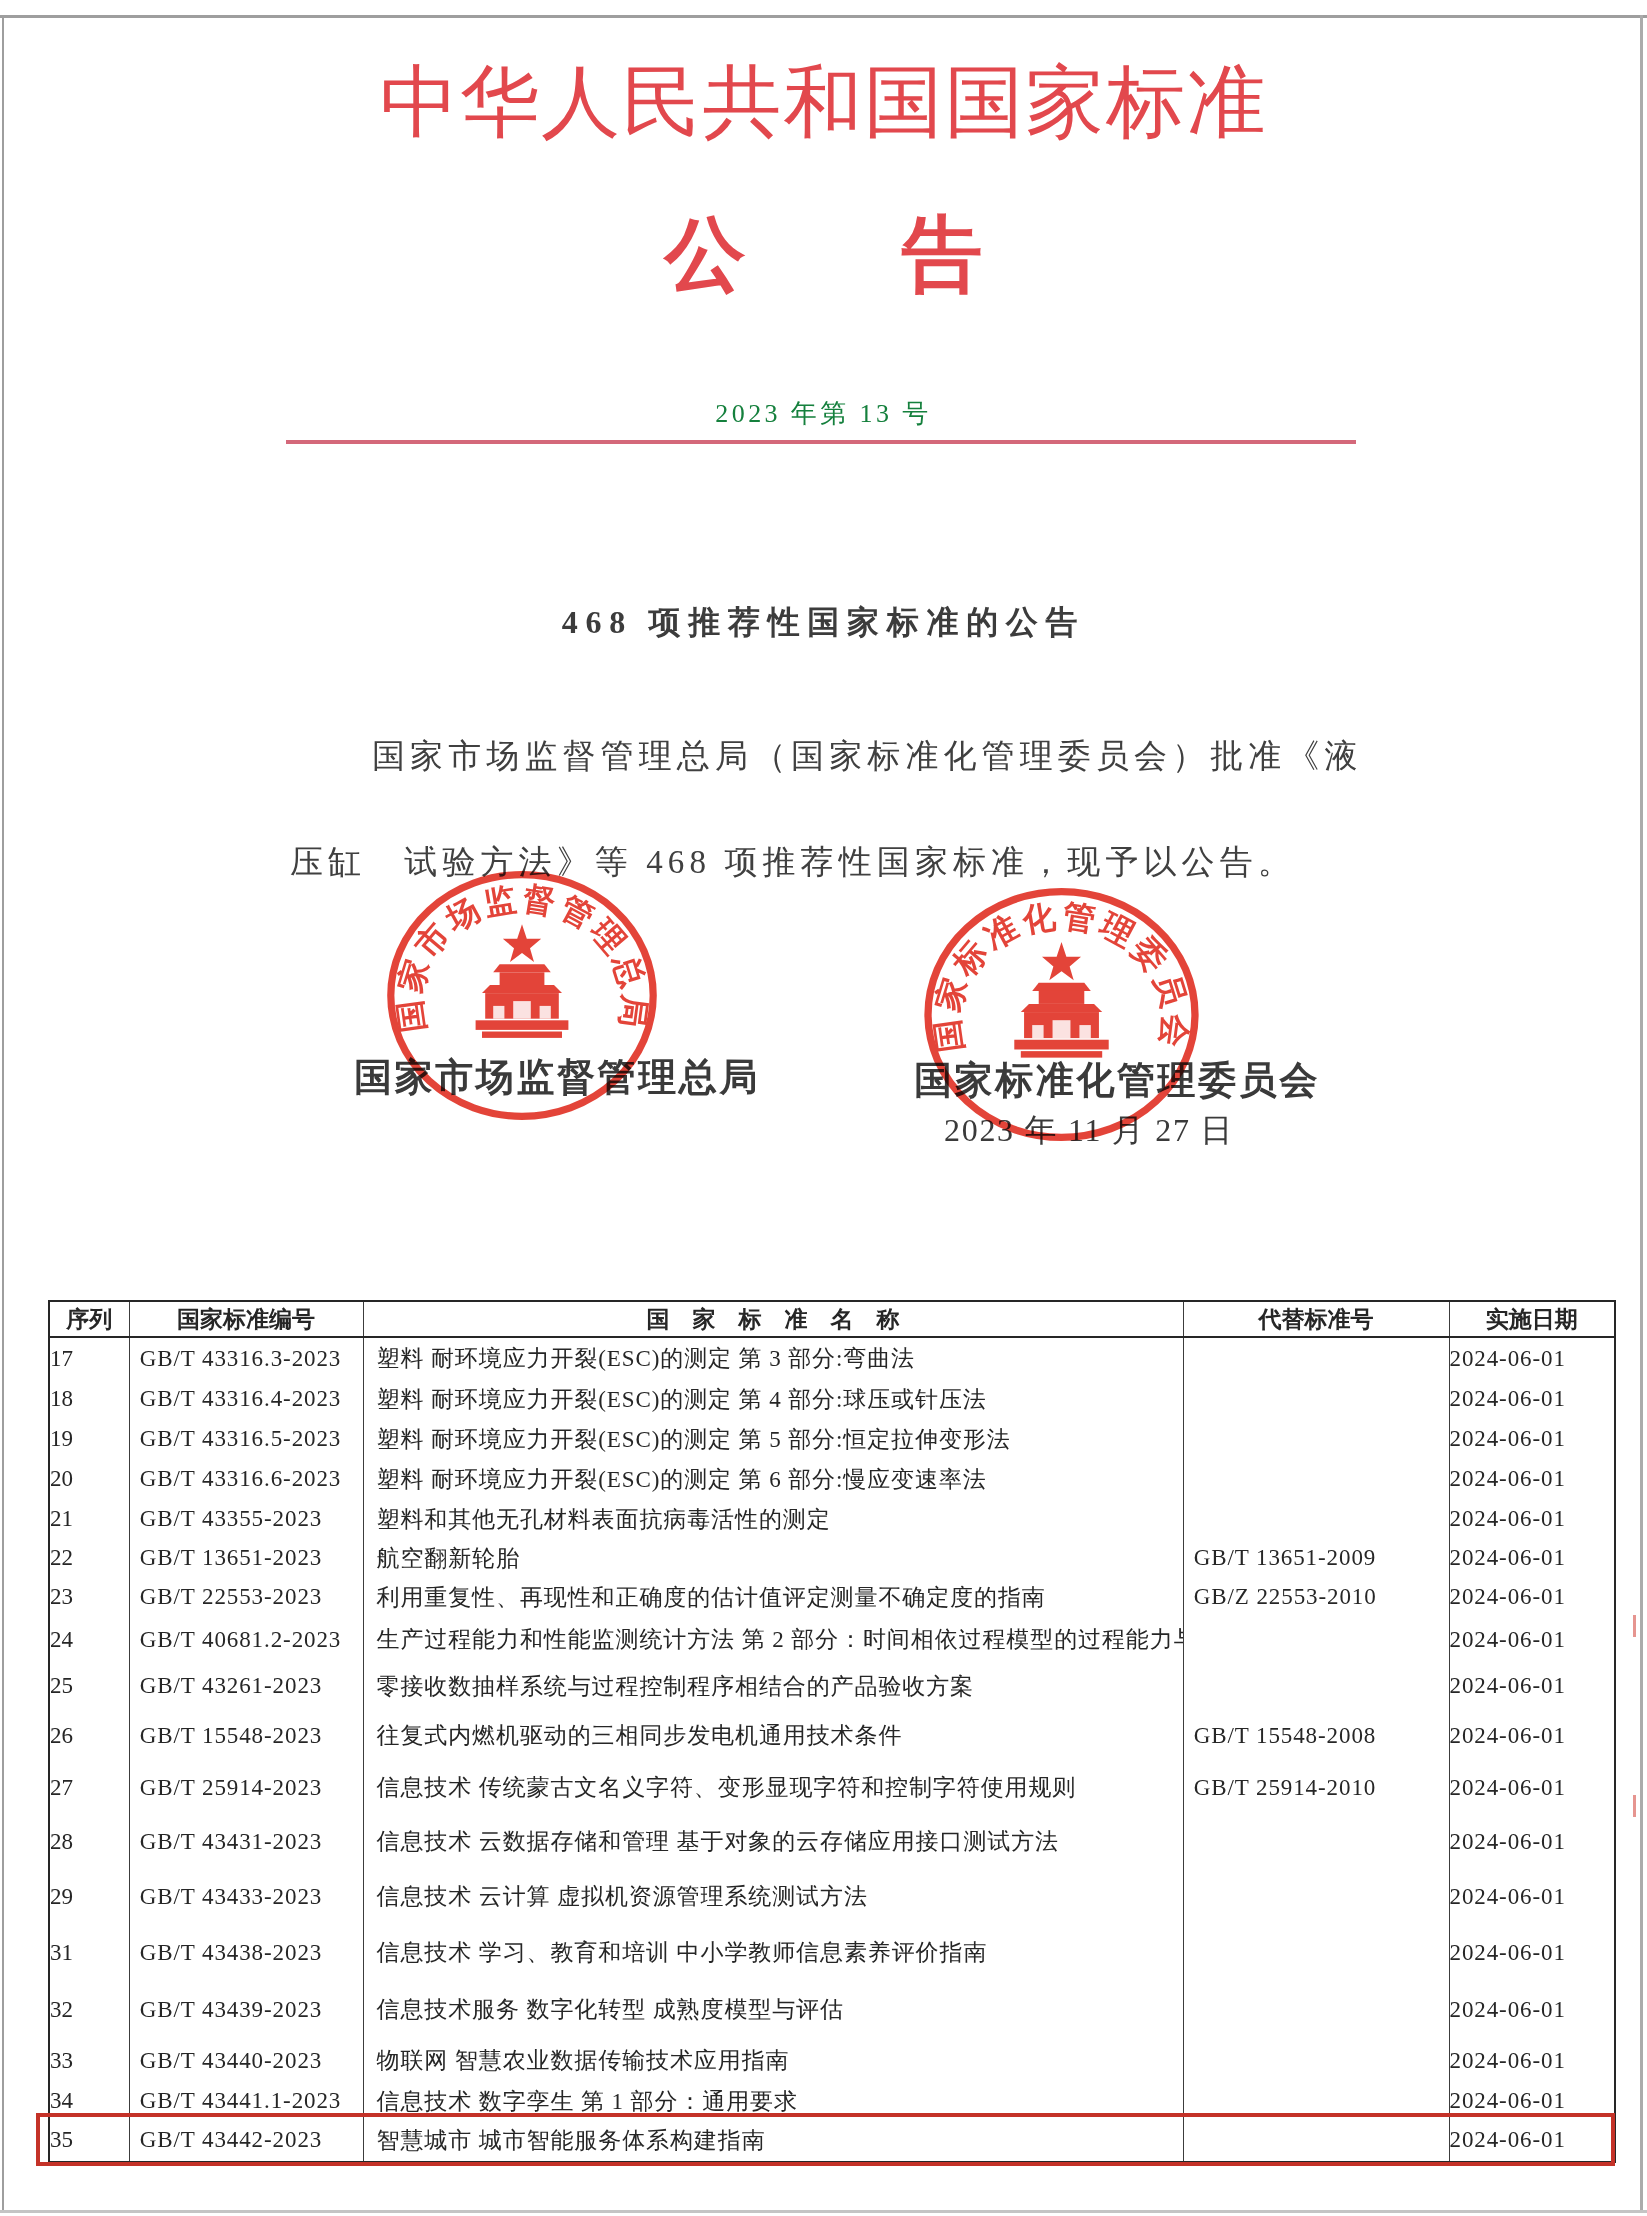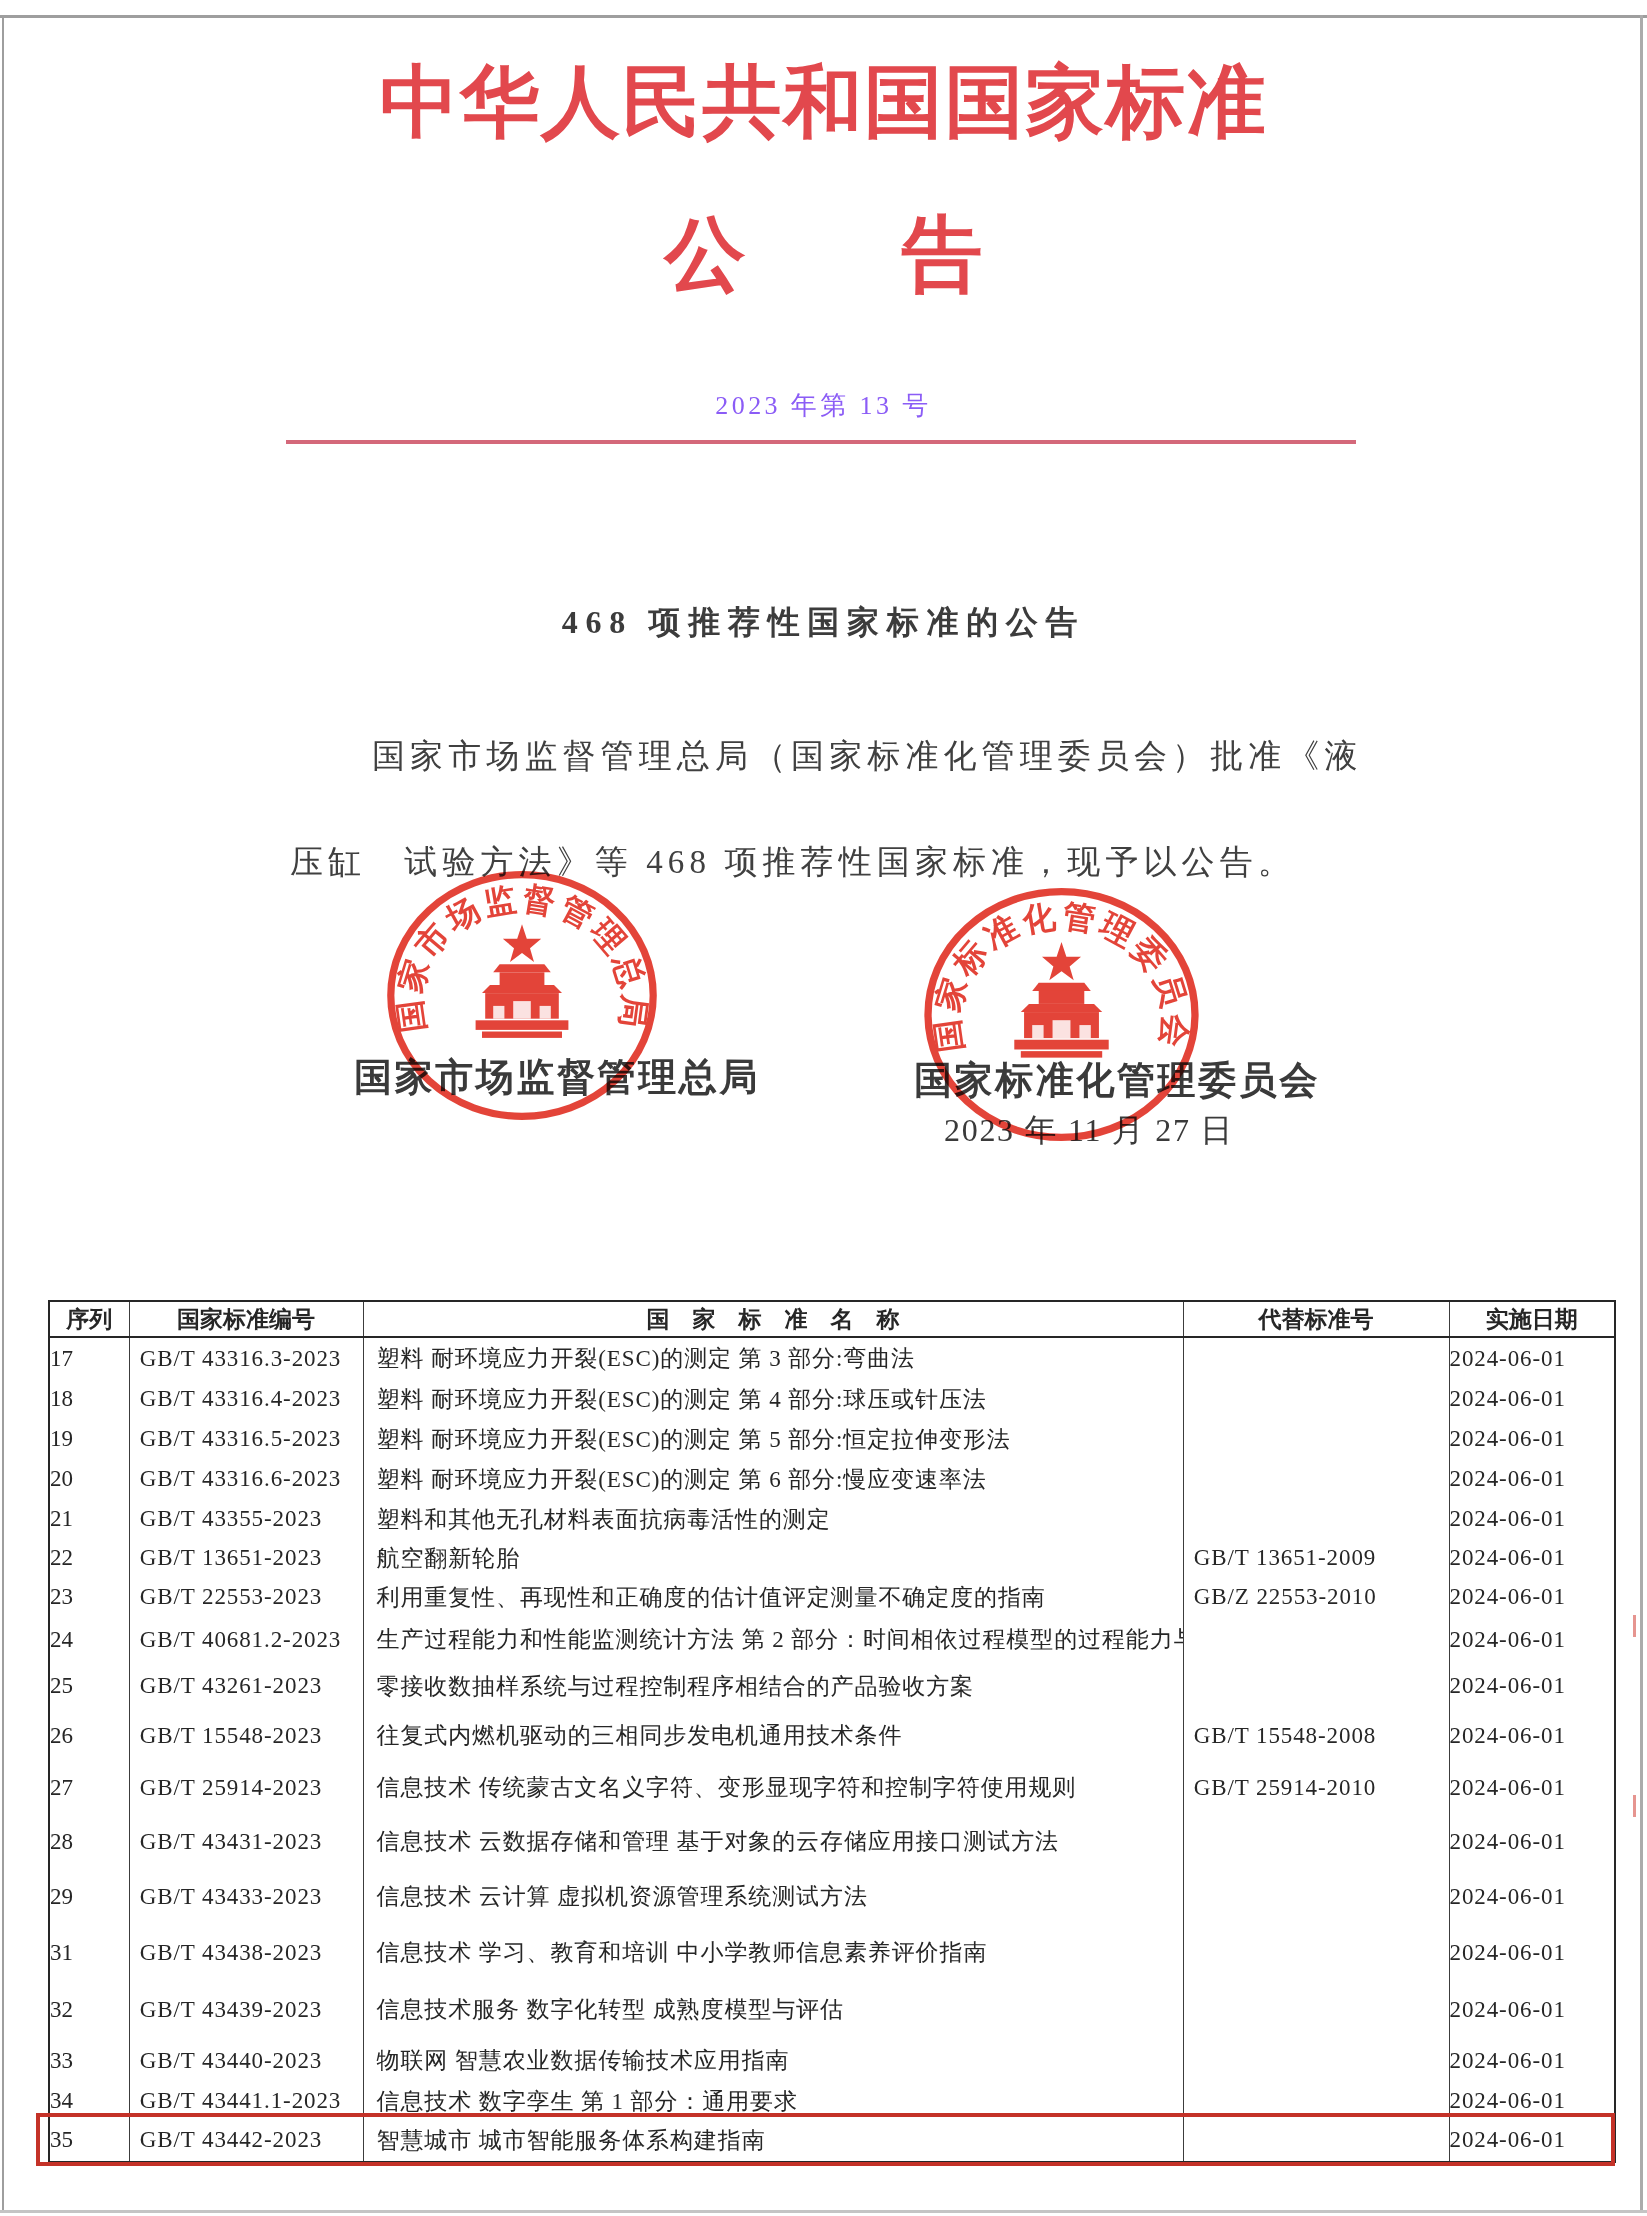--- a/index.html
+++ b/index.html
@@ -9,29 +9,29 @@
   }
   
   .frame-line{position:absolute;background:#9e9e9e;}
   #frame-top{left:0;top:15.4px;width:1647px;height:2.6px;}
   #frame-left{left:1.7px;top:15.4px;width:2.6px;height:2197px;}
   #frame-right{left:1640px;top:15.4px;width:2.6px;height:2197px;background:#ababab;}
   #frame-bottom{left:0;top:2210px;width:1647px;height:2.6px;background:#c4c4c4;}
 
   .doc-title{
     position:absolute;top:63px;left:0;width:100%;text-align:center;
-    font-size:79px;font-weight:bold;color:#e2484d;letter-spacing:1.7px;line-height:1;
+    font-size:79px;font-weight:normal;color:#e2484d;letter-spacing:1.7px;line-height:1;
   }
   .announcement{
     position:absolute;top:215px;left:0;width:100%;display:flex;justify-content:center;gap:156px;
     font-size:81px;font-weight:bold;color:#e2484d;line-height:1;
   }
   .issue-no{
-    position:absolute;top:388px;left:0;width:100%;text-align:center;
-    font-size:26px;color:#8b5cf6;letter-spacing:3.4px;
+    position:absolute;top:396px;left:0;width:100%;text-align:center;
+    font-size:26px;color:#15803d;letter-spacing:3.4px;
   }
   .red-rule{position:absolute;left:286px;top:440px;width:1070px;height:4.3px;background:#d4687a;}
 
   .heading{position:absolute;left:0;width:100%;text-align:center;font-weight:bold;color:#3c3c3c;}
   #heading-1{top:530px;font-size:43px;letter-spacing:9.4px;}
   #heading-2{top:601px;font-size:32px;letter-spacing:7.7px;}
 
   .body-line{position:absolute;font-size:33px;color:#404040;letter-spacing:5.1px;line-height:1;}
   #body-line-1{left:372px;top:740px;}
   #body-line-2{left:290px;top:846px;}

